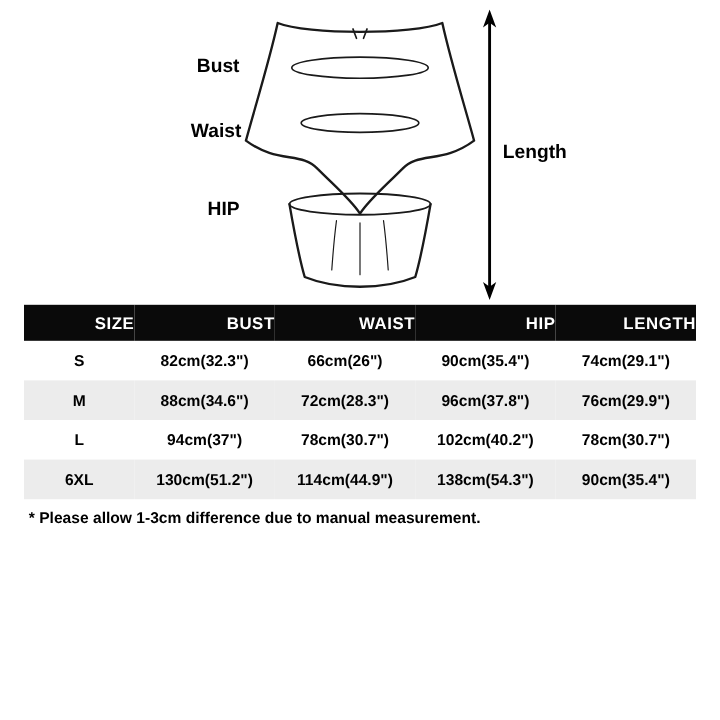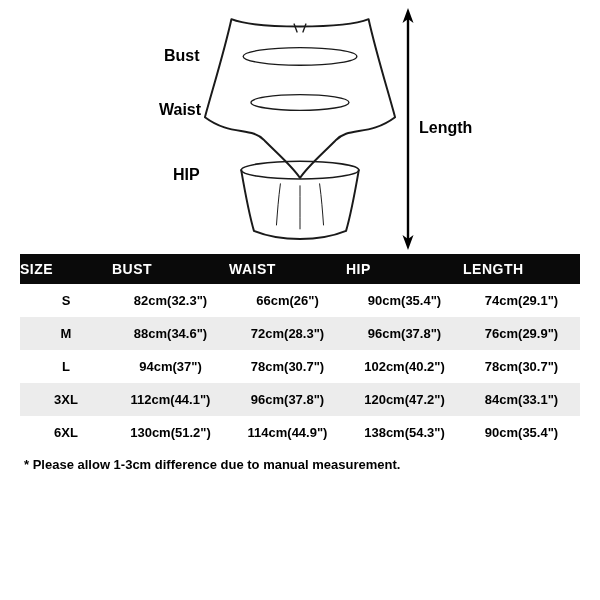--- a/index.html
+++ b/index.html
@@ -35,21 +35,21 @@
     margin: 0 auto;
     border-collapse: collapse;
     table-layout: fixed;
   }
   table.size-table th {
     background: #0a0a0a;
     color: #ffffff;
     font-size: 14px;
     font-weight: 700;
     padding: 7px 0;
-    text-align: left;
+    text-align: right;
     letter-spacing: 0.5px;
   }
   table.size-table th:first-child { width: 92px; }
   table.size-table td {
     font-size: 13px;
     font-weight: 700;
     padding: 9px 0;
     text-align: center;
     color: #000;
   }
@@ -137,27 +137,20 @@
           <td>76cm(29.9")</td>
         </tr>
         <tr>
           <td>L</td>
           <td>94cm(37")</td>
           <td>78cm(30.7")</td>
           <td>102cm(40.2")</td>
           <td>78cm(30.7")</td>
         </tr>
         <tr>
-          <td>3XL</td>
-          <td>112cm(44.1")</td>
-          <td>96cm(37.8")</td>
-          <td>120cm(47.2")</td>
-          <td>84cm(33.1")</td>
-        </tr>
-        <tr>
           <td>6XL</td>
           <td>130cm(51.2")</td>
           <td>114cm(44.9")</td>
           <td>138cm(54.3")</td>
           <td>90cm(35.4")</td>
         </tr>
       </tbody>
   </table>
 </div>
 

